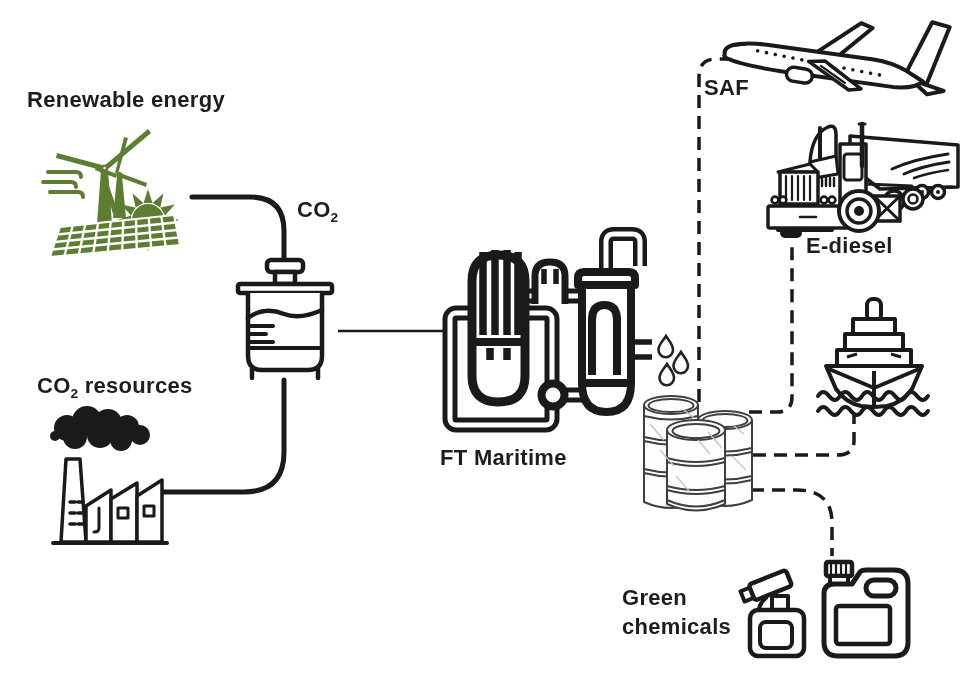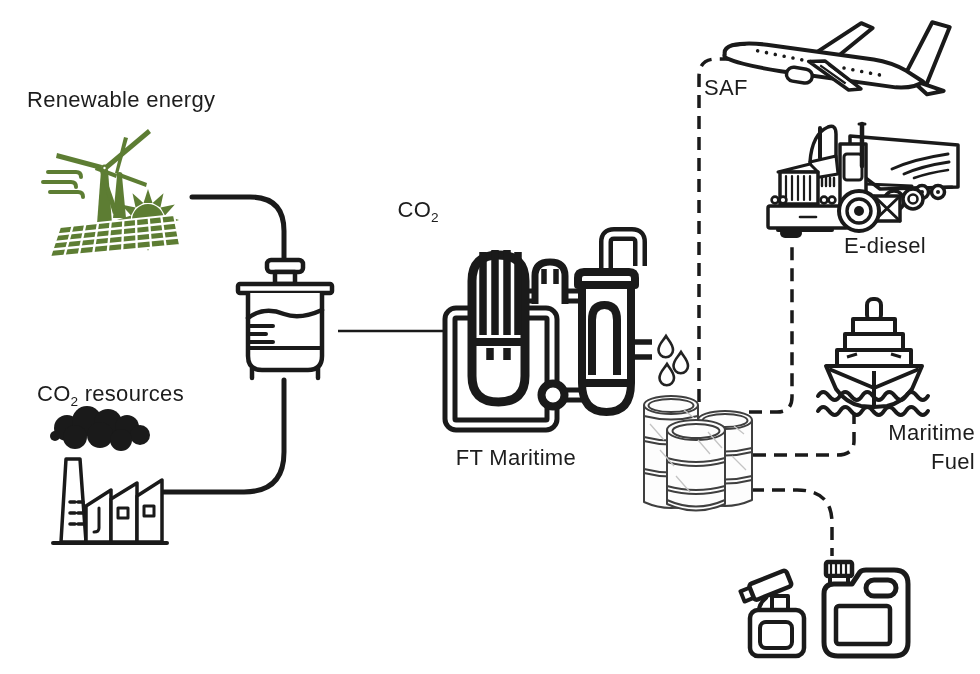--- a/index.html
+++ b/index.html
@@ -1,22 +1,22 @@
 <!DOCTYPE html>
 <html style="--ink: #1a1a1a; --green: #5d7d33; --sketch: #3f3f3f; --background: #ffffff; --hatch: #c4c4c4;"><head>
 <meta charset="utf-8">
 <style>
   :root{--ink:#1a1a1a;--green:#5d7d33;--sketch:#3f3f3f;--background:#ffffff;--hatch:#c4c4c4}
   *{box-sizing:border-box}
   body{margin:0;background:#fff}
   .canvas{position:relative;width:980px;height:674px;background:var(--background);
           font-family:"Liberation Sans",sans-serif;color:#1d1d1d;overflow:hidden}
   .canvas svg{position:absolute;display:block}
-  .lbl{position:absolute;font-size:22px;font-weight:400;letter-spacing:.3px;color:#1d1d1d;white-space:nowrap;line-height:1.3}
-  .lbl.center{text-align:right;white-space:normal}
+  .lbl{position:absolute;font-size:22px;font-weight:700;letter-spacing:.3px;color:#1d1d1d;white-space:nowrap;line-height:1.3}
+  .lbl.center{text-align:left;white-space:normal}
   .lbl sub{font-size:.62em;line-height:0}
   .gap{margin-left:.28em}
 </style>
 </head>
 <body>
 
 <div class="canvas">
 
   <svg style="left:0;top:0" width="980" height="674" viewBox="0 0 980 674">
     <g fill="none" stroke="var(--ink)">
@@ -281,33 +281,33 @@
         <rect x="12" y="18" width="40" height="17" rx="3" stroke-width="4.5"></rect>
       </g>
       <rect x="34" y="38" width="16" height="16" stroke-width="4"></rect>
       <rect x="12" y="52" width="54" height="46" rx="8" stroke-width="4.5"></rect>
       <rect x="22" y="64" width="32" height="26" rx="6" stroke-width="4"></rect>
     </g>
   </svg>
 
   <div class="lbl" style="left:27px;top:86px">Renewable energy</div>
 
-  <div class="lbl" style="left:37px;top:380px">
+  <div class="lbl" style="left:37px;top:372px">
     <span>CO</span><sub>2</sub><span class="gap">resources</span>
   </div>
 
   <div class="lbl center" style="left:297px;top:196px;width:142px">
     <div><span>CO</span><sub>2</sub></div>
   </div>
 
   <div class="lbl center" style="left:440px;top:444px;width:136px">FT Maritime</div>
 
   <div class="lbl" style="left:704px;top:74px">SAF</div>
 
   <div class="lbl center" style="left:806px;top:232px;width:120px">E-diesel</div>
 
-  <div class="lbl center" style="left:855px;top:419px;width:120px">
-    <div>Maritime</div>
-    <div>Fuel</div>
+
+  <div class="lbl center" style="left:622px;top:584px;width:158px">
+    <div>Green</div>
+    <div>chemicals</div>
   </div>
 
-
 </div>
 
 </body></html>

